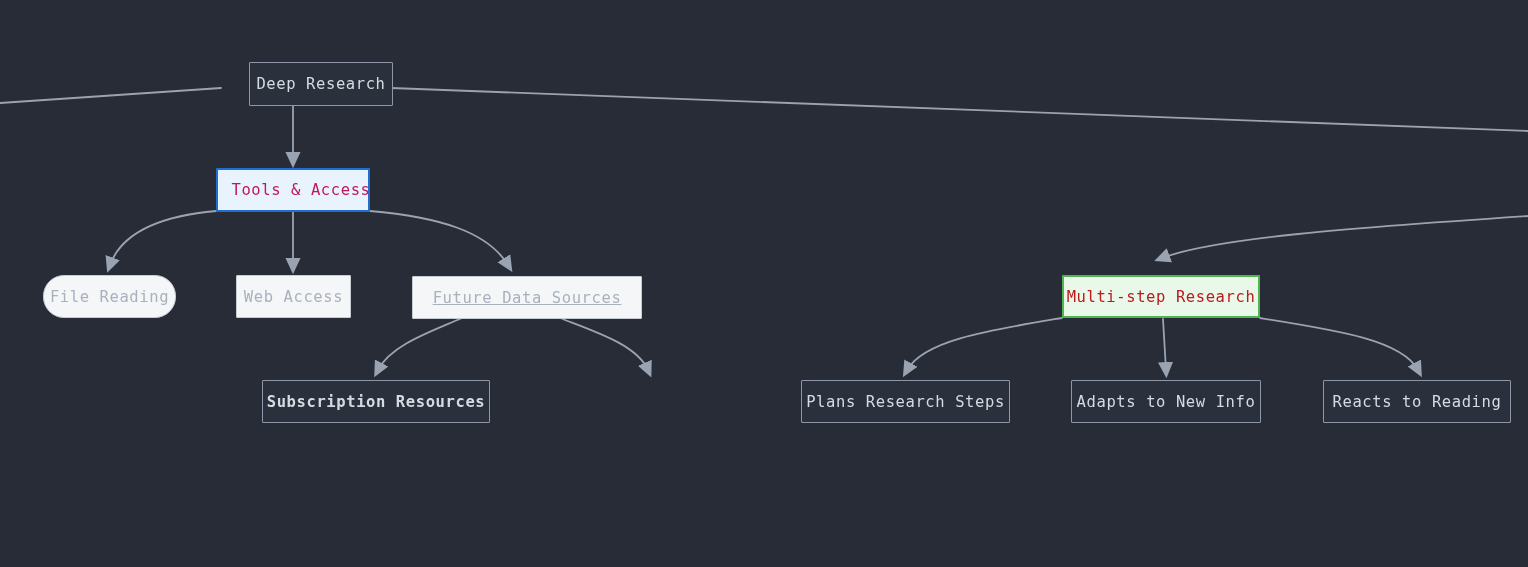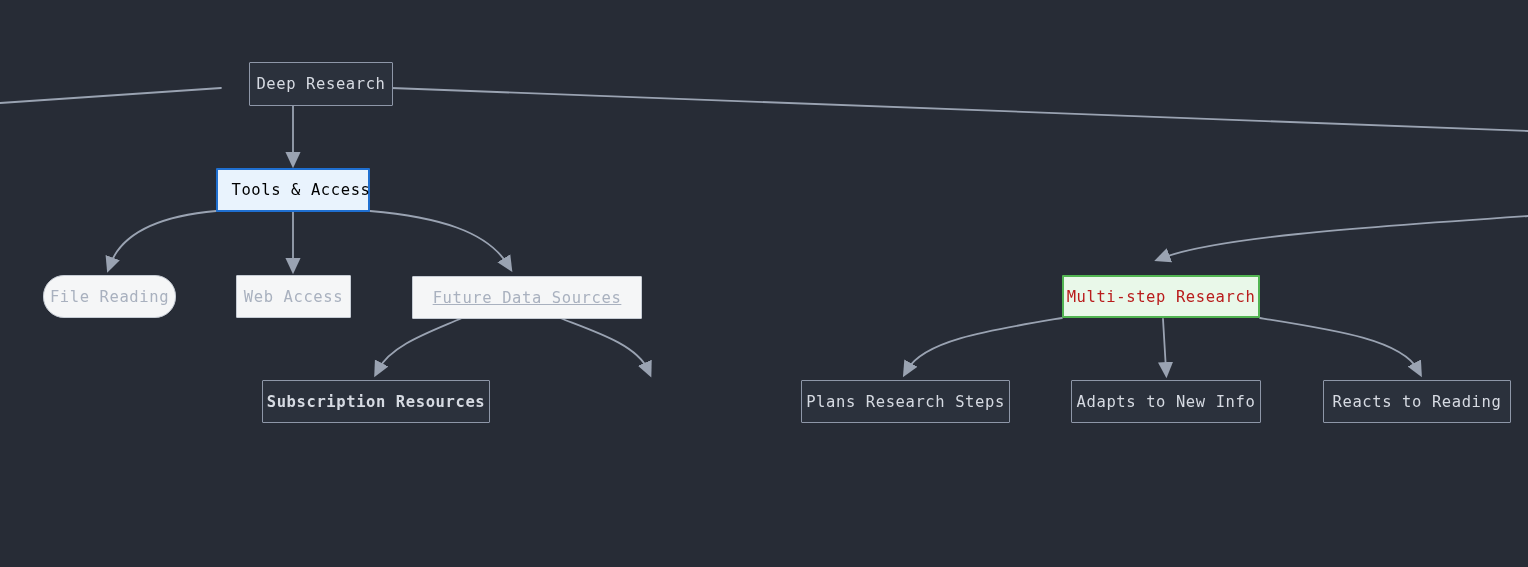--- a/index.html
+++ b/index.html
@@ -50,21 +50,21 @@
   .n-light {
     background: #f5f6f7;
     border-color: #c6ccd4;
     color: #a9b1bf;
   }
   
   .n-blue {
     background: #e9f3fd;
     border-color: #1f6fd0;
     border-width: 2px;
-    color: #000000;
+    color: #be185d;
     padding-left: 16px;
   }
   
   .n-green {
     background: #e9f8e9;
     border-color: #52b552;
     border-width: 2px;
     color: #b91c1c;
   }
 </style>

